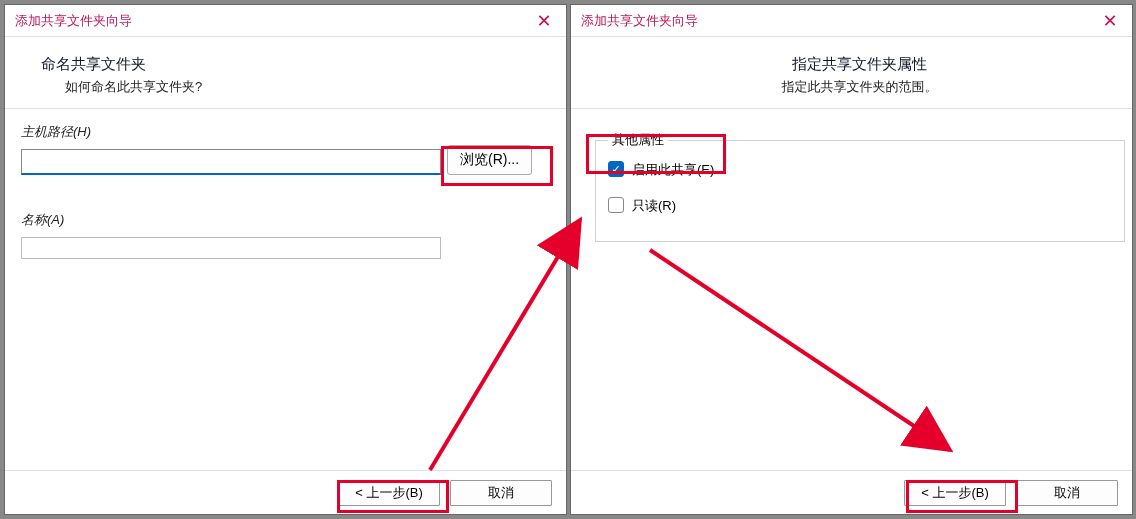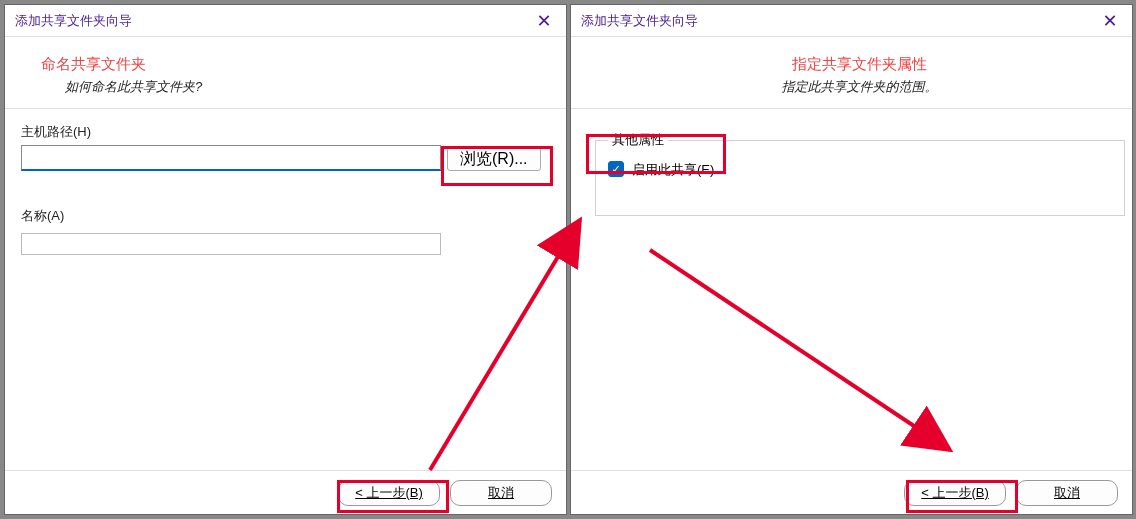--- a/index.html
+++ b/index.html
@@ -22,59 +22,59 @@
   .dialog-left { left: 4px; top: 4px; width: 563px; height: 511px; }
   .dialog-right { left: 570px; top: 4px; width: 563px; height: 511px; }
   .titlebar {
     display: flex;
     align-items: center;
     justify-content: space-between;
     height: 32px;
     padding: 0 0 0 10px;
     border-bottom: 1px solid #e0e0e0;
     font-size: 13px;
-    color: #4c1d95;
+    color: #be185d;
   }
   .close-btn {
     width: 44px;
     height: 32px;
     display: flex;
     align-items: center;
     justify-content: center;
     font-size: 18px;
     font-weight: 300;
     cursor: pointer;
   }
   .header {
     padding: 18px 20px 12px 36px;
     border-bottom: 1px solid #e0e0e0;
   }
-  .header-title { font-size: 15px; font-weight: 400; color: #ef4444; }
-  .header-sub { font-size: 13px; color: #222; margin-top: 4px; padding-left: 24px; font-style: italic; }
+  .header-title { font-size: 15px; font-weight: 400; color: #0f172a; }
+  .header-sub { font-size: 13px; color: #222; margin-top: 4px; padding-left: 24px; }
   .header-right { padding: 18px 20px 12px 36px; border-bottom: 1px solid #e0e0e0; text-align: center; }
   .header-right .header-title { display:block;font-family:Liberation Mono, monospace; }
   .header-right .header-sub { display:block; padding-left:0; margin-top:4px; }
   .content { flex: 1; padding: 14px 16px; position: relative; }
-  .field-label { font-size: 13px; color: #222; margin-bottom: 4px; }
+  .field-label { font-size: 13px; color: #222; margin-bottom: 4px; font-style: italic; }
   .text-input {
     width: 420px;
     height: 26px;
     border: 1px solid #888;
     padding: 2px 6px;
     font-size: 13px;
     outline: none;
   }
   .host-input { border-bottom: 2px solid #0067c0; }
   .name-input { width: 420px; height: 22px; border: 1px solid #bbb; margin-top:4px; }
   .browse-btn {
-    height: 24px;
+    height: 30px;
     padding: 0 12px;
     border: 1px solid #aaa;
     background: #fdfdfd;
-    font-size: 16px;
+    font-size: 14px;
     cursor: pointer;
     border-radius: 3px;
   }
   .row-host { display: flex; align-items: flex-end; gap: 6px; }
   .fieldset-other {
     border: 1px solid #d0d0d0;
     padding: 12px 12px 18px 12px;
     margin: 8px;
     width: 530px;
   }
@@ -96,22 +96,21 @@
     gap: 10px;
     padding: 0 14px;
   }
   .btn {
     min-width: 102px;
     height: 26px;
     border: 1px solid #999;
     background: #fdfdfd;
     font-size: 13px;
     cursor: pointer;
-    border-radius: 10px;
-    text-decoration: underline;
+    border-radius: 1px;
   }
   .highlight-red {
     position: absolute;
     border: 3px solid #e4002b;
     pointer-events: none;
   }
   .arrow {
     position: absolute;
     pointer-events: none;
   }
@@ -154,20 +153,24 @@
     <span class="header-sub">指定此共享文件夹的范围。</span>
   </div>
   <div class="content">
     <fieldset class="fieldset-other">
       <legend>其他属性</legend>
       <div class="chk-row">
         <span class="chk checked"></span>
         <span>启用此共享(E)</span>
       </div>
       <div style="height:10px"></div>
+      <div class="chk-row">
+        <span class="chk"></span>
+        <span>只读(R)</span>
+      </div>
     </fieldset>
   </div>
   <div class="footer">
     <button class="btn">&lt; 上一步(B)</button>
     <button class="btn">取消</button>
   </div>
 </div>
 
 <div class="highlight-red" style="left:441px; top:146px; width:112px; height:40px;"></div>
 <div class="highlight-red" style="left:337px; top:480px; width:112px; height:33px;"></div>

